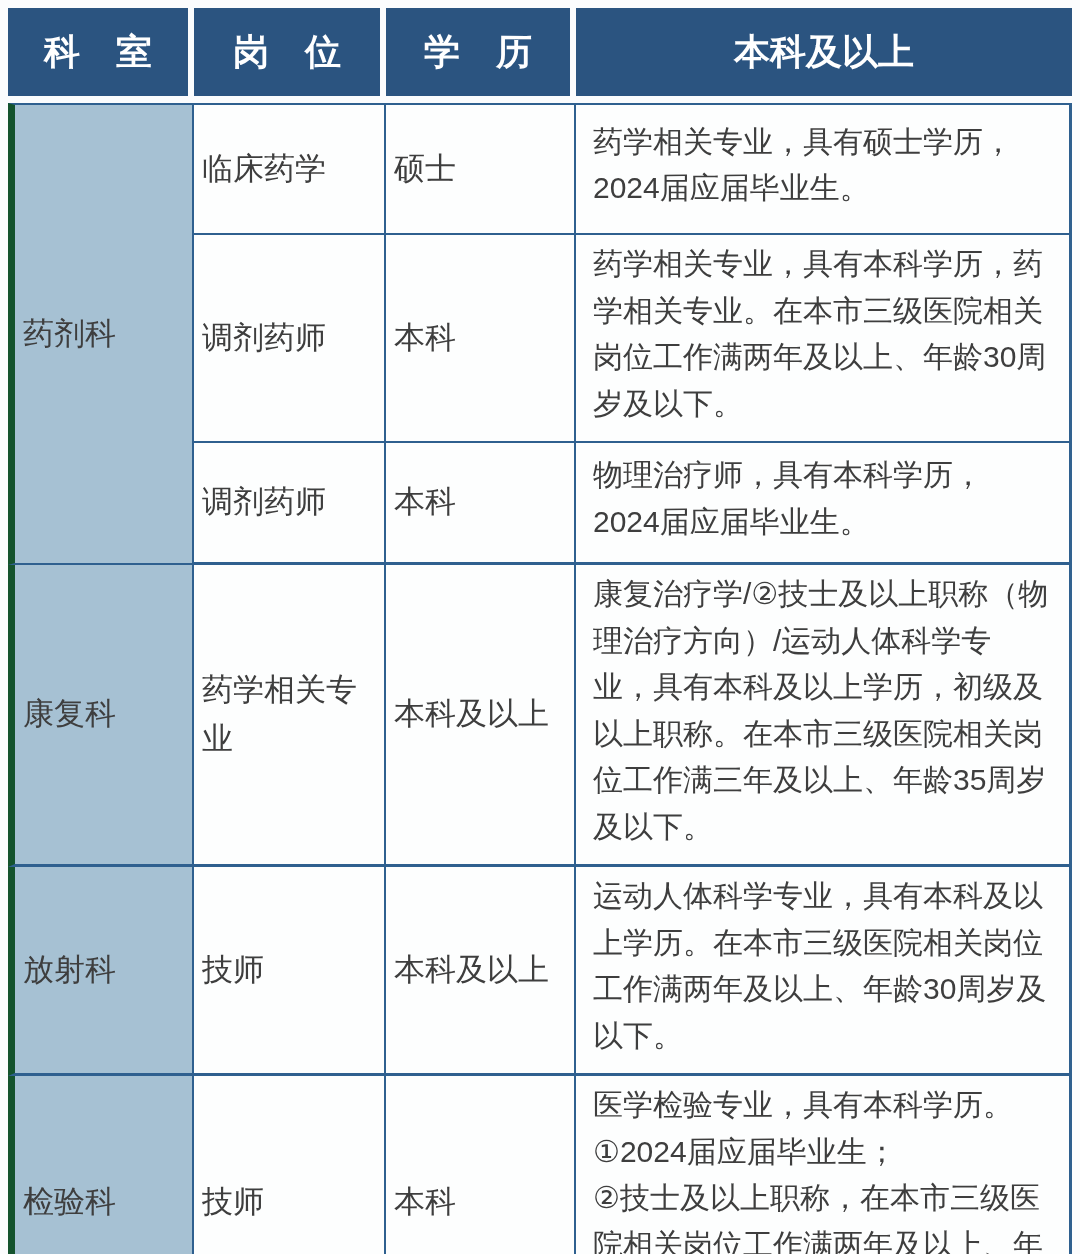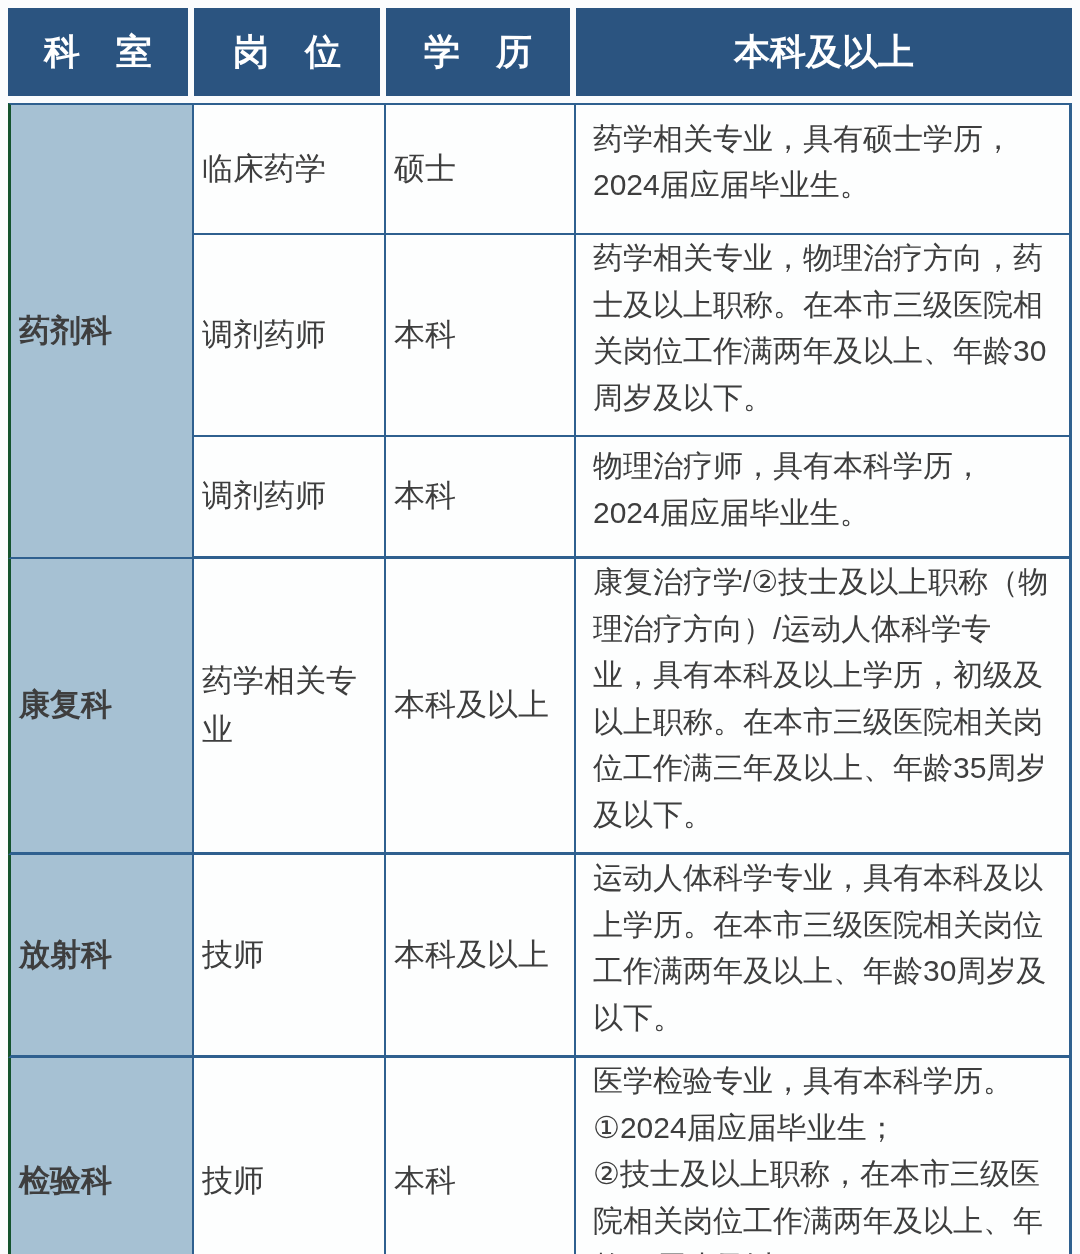--- a/index.html
+++ b/index.html
@@ -48,33 +48,33 @@
     color: #3e3e3e;
     font-size: 30px;
     line-height: 1.55;
     vertical-align: middle;
     padding: 18px 8px;
     box-sizing: border-box;
     border-right: 2px solid #2f608f;
     border-bottom: 2px solid #2f608f;
   }
   tbody tr.first-row td { border-top: 2px solid #2f608f; }
-  tbody td.edge-left { border-left: 3px solid #14532d; font-weight: bold; }
+  tbody td.edge-left { border-left: 7px solid #14532d; }
   tbody td.edge-right { border-right: 3px solid #2f608f; }
   tbody tr.section-end td { border-bottom: 3px solid #2f608f; }
   tbody tr.table-end td { border-bottom: 3px solid #2f608f; }
 
   td.dept {
     background: #a6c1d3;
     font-size: 31px;
   }
   td.pos, td.edu { font-size: 31px; }
   td.req {
     text-align: left;
-    padding: 0 20px 14px 17px;
+    padding: 6px 20px 14px 17px;
     white-space: pre-line;
     font-size: 30px;
   }
 
   tr.h1 { height: 132px; }
   tr.h2 { height: 190px; }
   tr.h3 { height: 122px; }
   tr.h4 { height: 285px; }
   tr.h5 { height: 177px; }
   tr.h6 { height: 232px; }
@@ -102,21 +102,21 @@
 
       <tr class="first-row h1">
         <td class="dept edge-left" rowspan="3">药剂科</td>
         <td class="pos">临床药学</td>
         <td class="edu">硕士</td>
         <td class="req edge-right">药学相关专业，具有硕士学历，2024届应届毕业生。</td>
       </tr>
       <tr class="h2">
         <td class="pos">调剂药师</td>
         <td class="edu">本科</td>
-        <td class="req edge-right">药学相关专业，物理治疗方向，药士及以上职称。在本市三级医院相关岗位工作满两年及以上、年龄30周岁及以下。</td>
+        <td class="req edge-right">药学相关专业，具有本科学历，药学相关专业。在本市三级医院相关岗位工作满两年及以上、年龄30周岁及以下。</td>
       </tr>
       <tr class="section-end h3">
         <td class="pos">调剂药师</td>
         <td class="edu">本科</td>
         <td class="req edge-right">物理治疗师，具有本科学历，2024届应届毕业生。</td>
       </tr>
 
       <tr class="section-end h4">
         <td class="dept edge-left">康复科</td>
         <td class="pos">药学相关专业</td>

